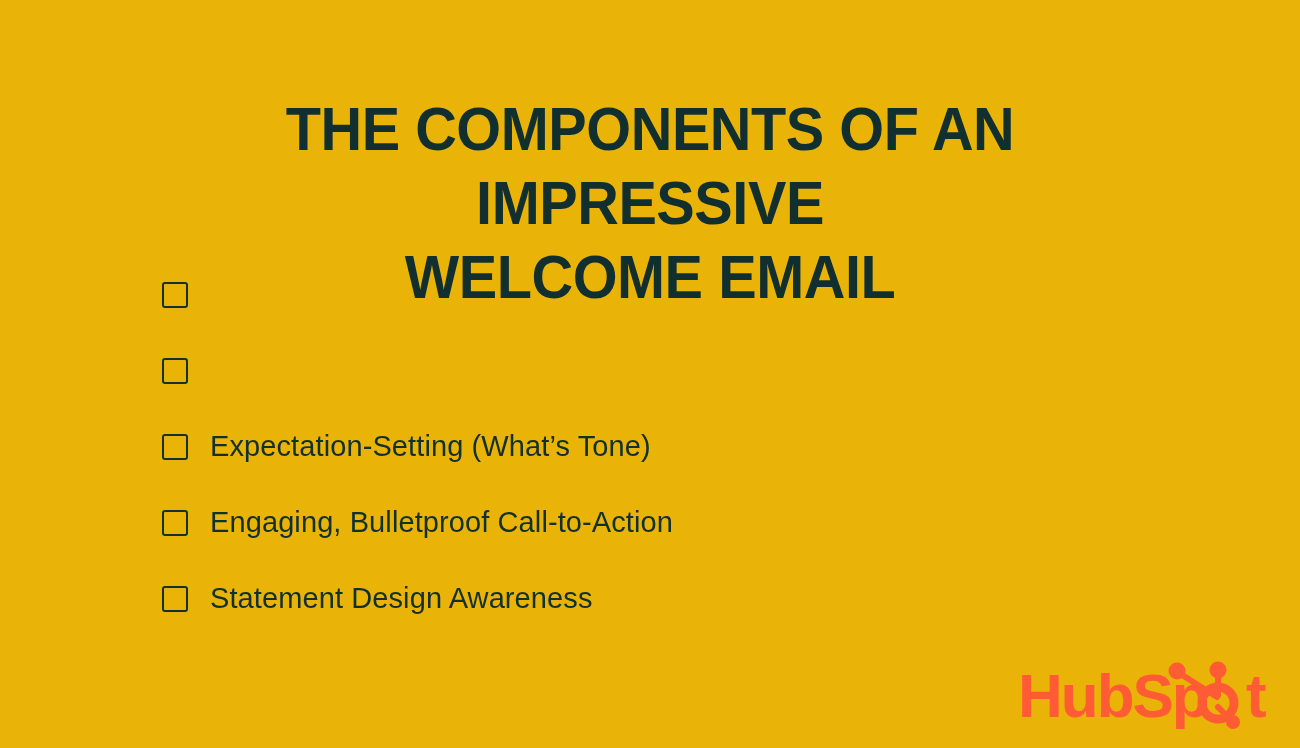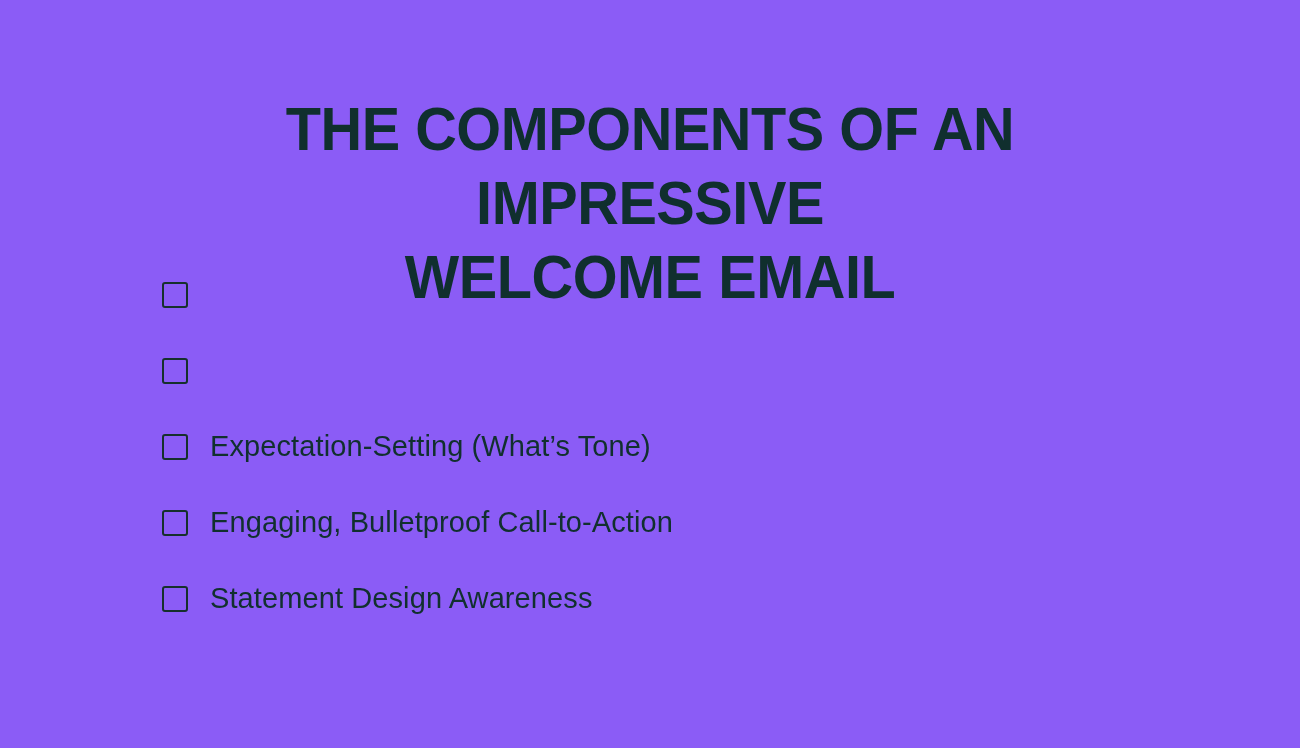--- a/index.html
+++ b/index.html
@@ -12,21 +12,21 @@
     background: #bccfc0;
     font-family: "Liberation Sans", sans-serif;
     overflow: hidden;
     position: relative;
   }
 
   .slide {
     position: relative;
     width: 1300px;
     height: 748px;
-    background: #8b5cf6;
+    background: #eab308;
     box-sizing: border-box;
   }
 
   
   .title-block {
     position: absolute;
     left: 70px;
     top: 92px;
     width: 1160px;
     text-align: center;
@@ -134,14 +134,36 @@
       <span class="check-label">Engaging, Bulletproof Call-to-Action</span>
     </li>
 
     <li class="check-item">
       <span class="checkbox"></span>
       <span class="check-label">Statement Design Awareness</span>
     </li>
 
   </ul>
 
+  <div class="logo">
+    <svg viewBox="0 0 266 74" xmlns="http://www.w3.org/2000/svg">
+
+      <text class="wordmark-text" x="0" y="62" fill="#ff5c35">HubSp</text>
+      <text class="wordmark-text" x="228" y="62" fill="#ff5c35">t</text>
+
+      <g fill="none">
+
+        <line x1="161" y1="18" x2="199" y2="42" stroke="#ff5c35" stroke-width="6" stroke-linecap="round"></line>
+
+        <line x1="200" y1="20" x2="200" y2="40" stroke="#ff5c35" stroke-width="6" stroke-linecap="round"></line>
+
+        <line x1="200" y1="52" x2="214" y2="66" stroke="#ff5c35" stroke-width="6" stroke-linecap="round"></line>
+
+        <circle cx="200" cy="48" r="16" stroke="#ff5c35" stroke-width="9"></circle>
+
+        <circle cx="159" cy="16" r="8.5" fill="#ff5c35"></circle>
+        <circle cx="200" cy="15" r="8.5" fill="#ff5c35"></circle>
+        <circle cx="215" cy="67" r="7" fill="#ff5c35"></circle>
+      </g>
+    </svg>
+  </div>
 
 </div>
 
 </body></html>

